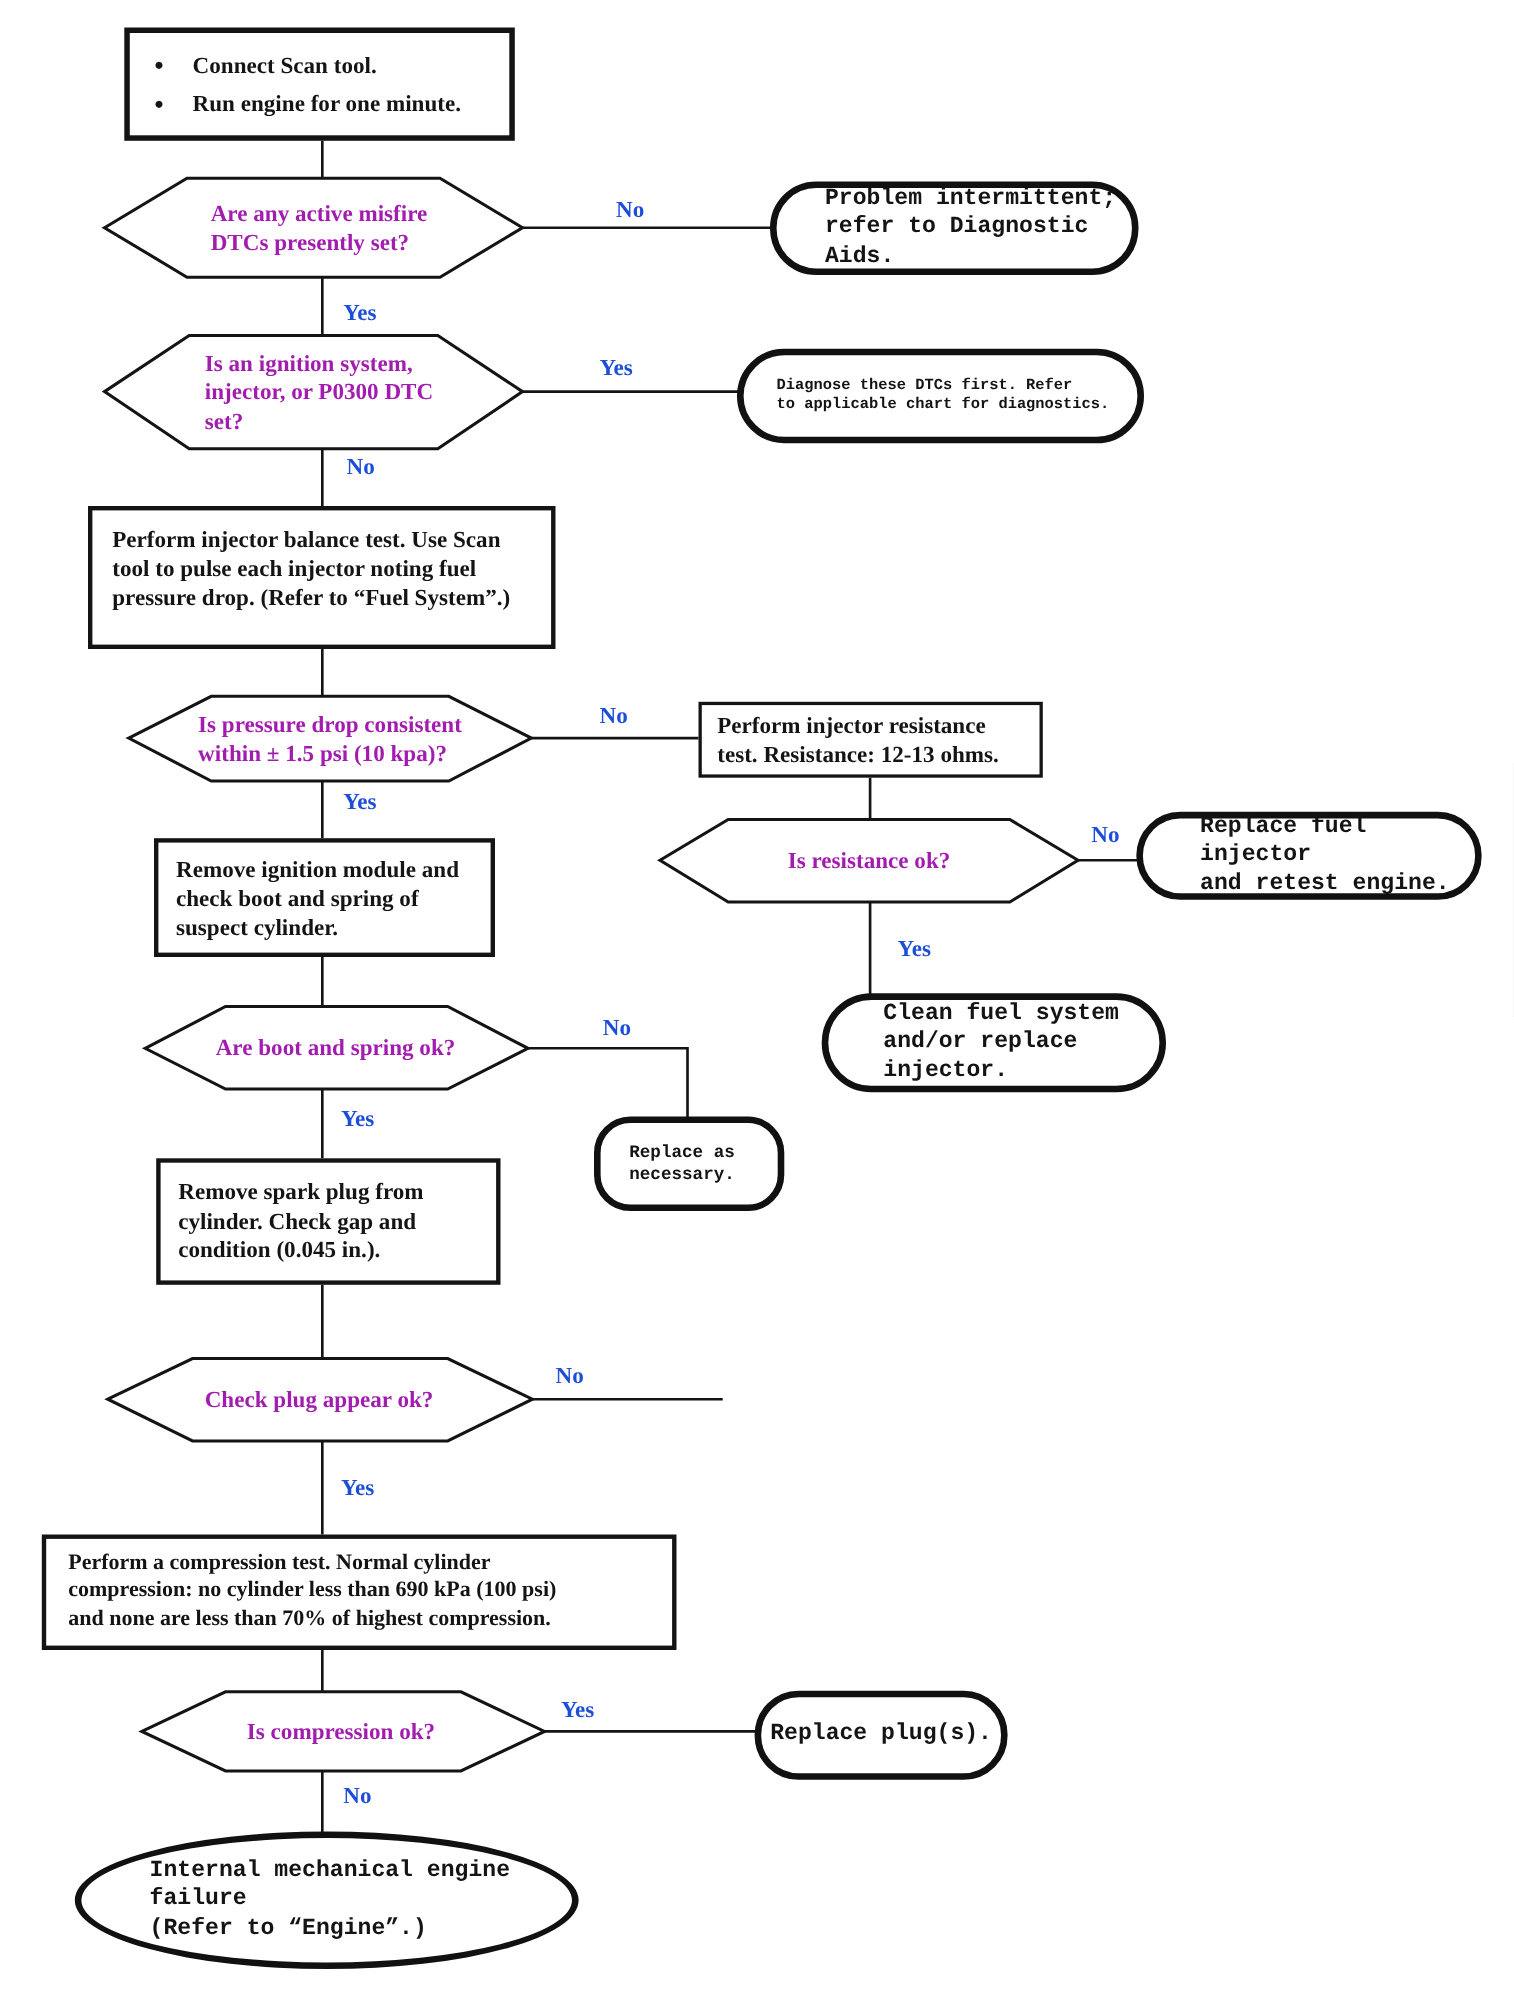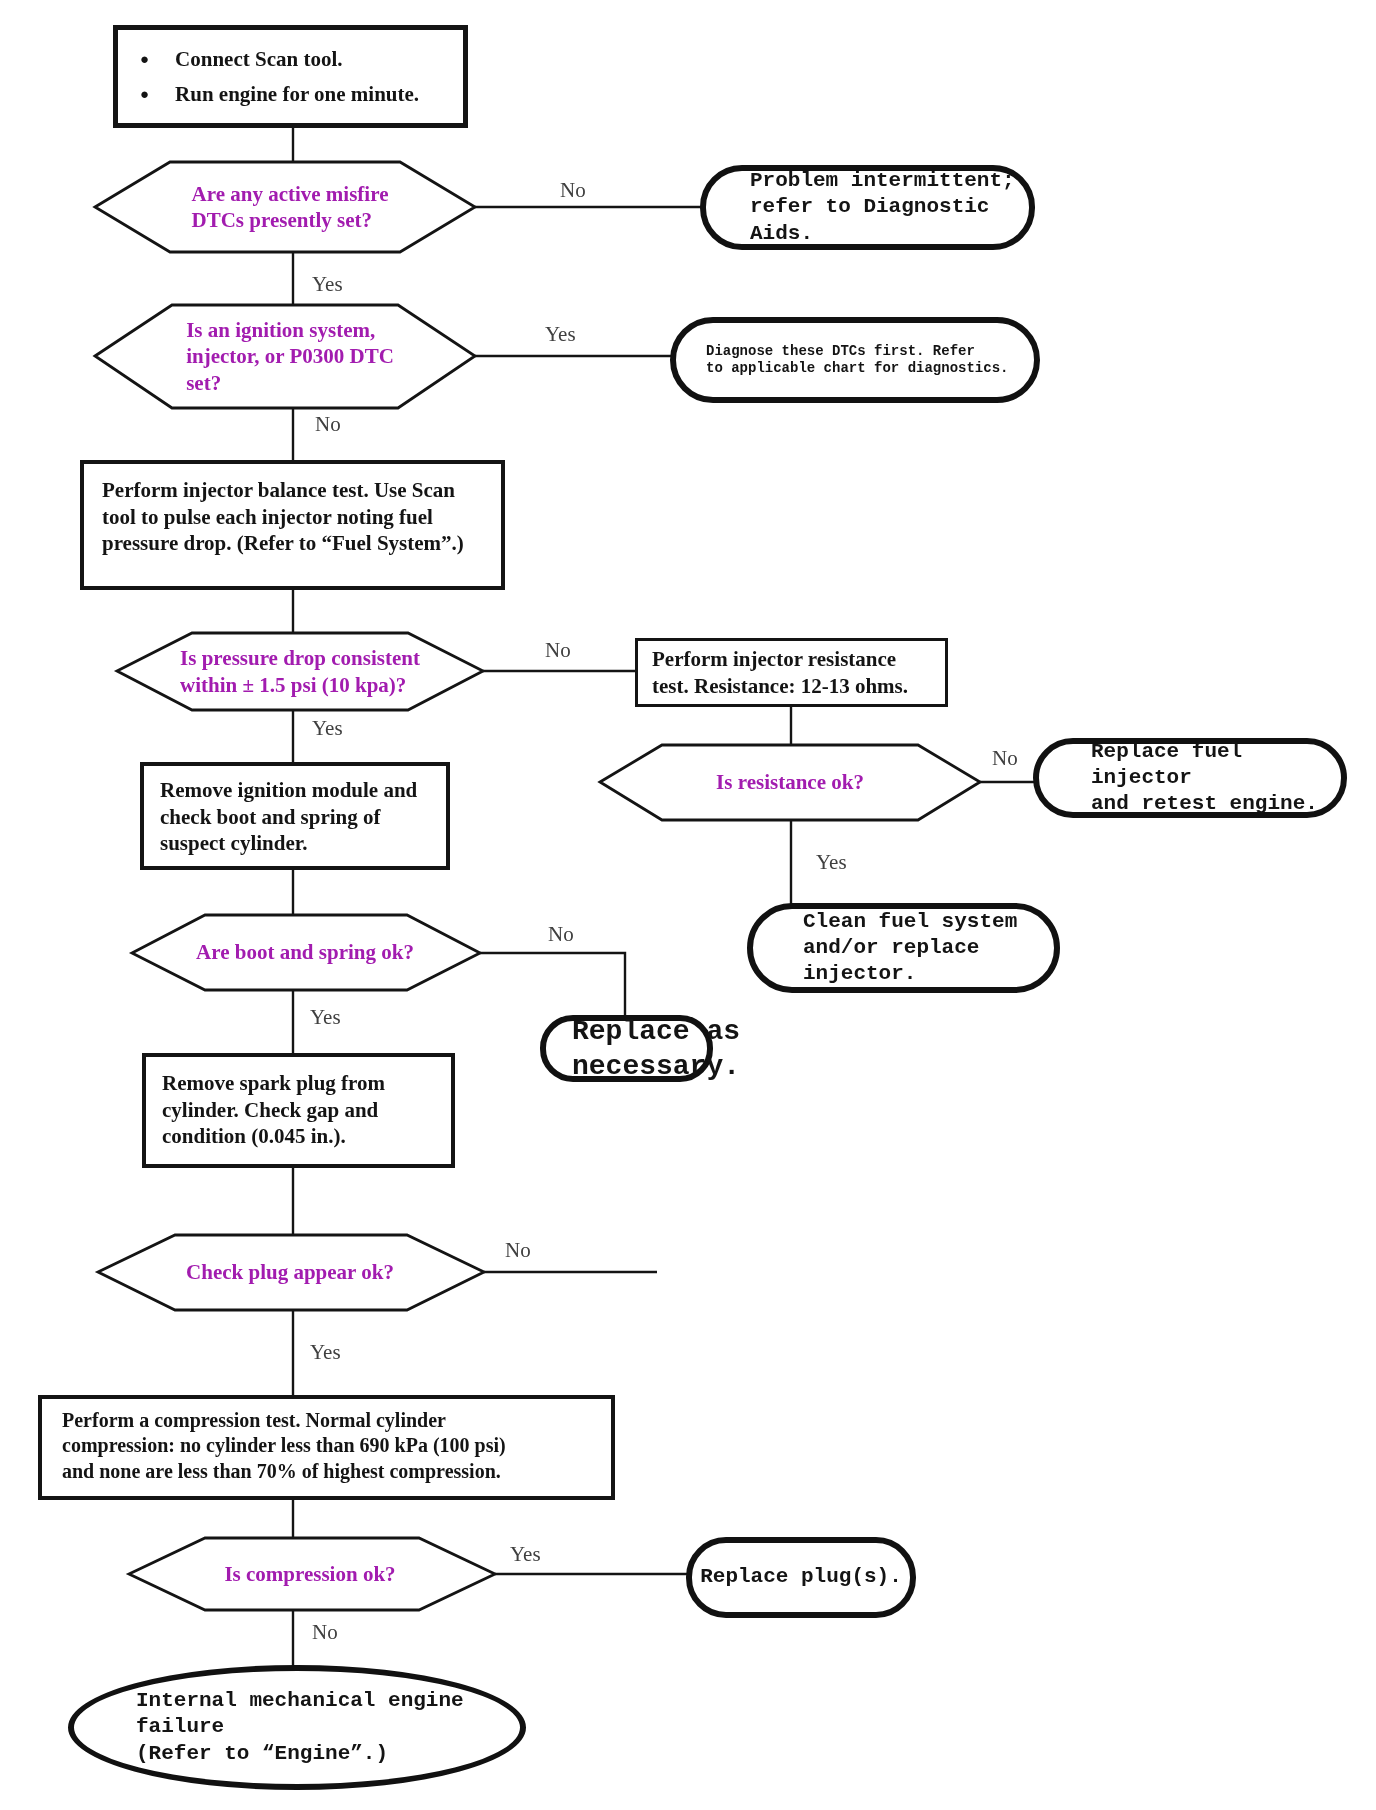--- a/index.html
+++ b/index.html
@@ -19,21 +19,21 @@
   .proc {
     position:absolute; box-sizing:border-box; background:#fff;
     border:4px solid #141414; font-weight:600; font-size:21px;
     line-height:1.27; white-space:pre-line;
   }
   .term {
     position:absolute; box-sizing:border-box; background:#fff;
     border:6px solid #111111; display:flex; align-items:center;
     font-weight:600; font-size:21px; line-height:1.25; white-space:pre-line;font-family:Liberation Mono, monospace;
   }
-  .lbl { position:absolute; font-weight:400; font-size:21px; color:#404040; }
+  .lbl { position:absolute; font-weight:700; font-size:21px; color:#1d4ed8; }
   .startbox {
     position:absolute; left:113px; top:25px; width:355px; height:103px;
     box-sizing:border-box; border:5px solid #141414; background:#fff;
     display:flex; flex-direction:column; justify-content:center; gap:10px;
     padding-left:22px;
   }
   .brow { display:flex; align-items:baseline; gap:26px; font-weight:600; font-size:21px; }
   .brow .bul { font-size:15px; position:relative; top:-2px; }
 </style>
 </head>
@@ -113,21 +113,21 @@
 and none are less than 70% of highest compression.</div>
 
   <div class="term" style="left:700px;top:165px;width:335px;height:85px;border-radius:42px;padding-left:44px;">Problem intermittent;
 refer to Diagnostic Aids.</div>
   <div class="term" style="left:670px;top:317px;width:370px;height:86px;border-radius:43px;padding-left:30px;font-size:14px;">Diagnose these DTCs first. Refer
 to applicable chart for diagnostics.</div>
   <div class="term" style="left:1033px;top:738px;width:314px;height:80px;border-radius:40px;padding-left:52px;">Replace fuel injector
 and retest engine.</div>
   <div class="term" style="left:747px;top:903px;width:313px;height:90px;border-radius:45px;padding-left:50px;">Clean fuel system
 and/or replace injector.</div>
-  <div class="term" style="left:540px;top:1015px;width:173px;height:67px;border-radius:33px;padding-left:26px;font-size:28px;">Replace as
+  <div class="term" style="left:540px;top:1015px;width:173px;height:86px;border-radius:33px;padding-left:26px;font-size:16px;">Replace as
 necessary.</div>
   <div class="term" style="left:686px;top:1537px;width:230px;height:81px;border-radius:40px;justify-content:center;">Replace plug(s).</div>
   <div class="term" style="left:68px;top:1665px;width:458px;height:125px;border-radius:50%;padding-left:62px;">Internal mechanical engine failure
 (Refer to “Engine”.)</div>
 
   <div class="lbl" style="left:560px;top:178px;">No</div>
   <div class="lbl" style="left:312px;top:272px;">Yes</div>
   <div class="lbl" style="left:545px;top:322px;">Yes</div>
   <div class="lbl" style="left:315px;top:412px;">No</div>
   <div class="lbl" style="left:545px;top:638px;">No</div>

